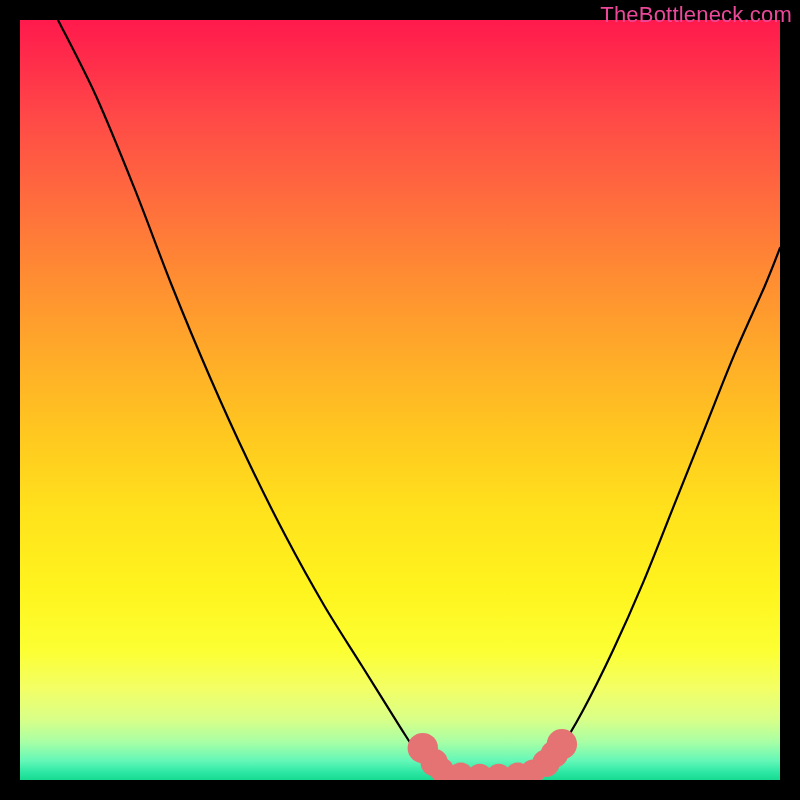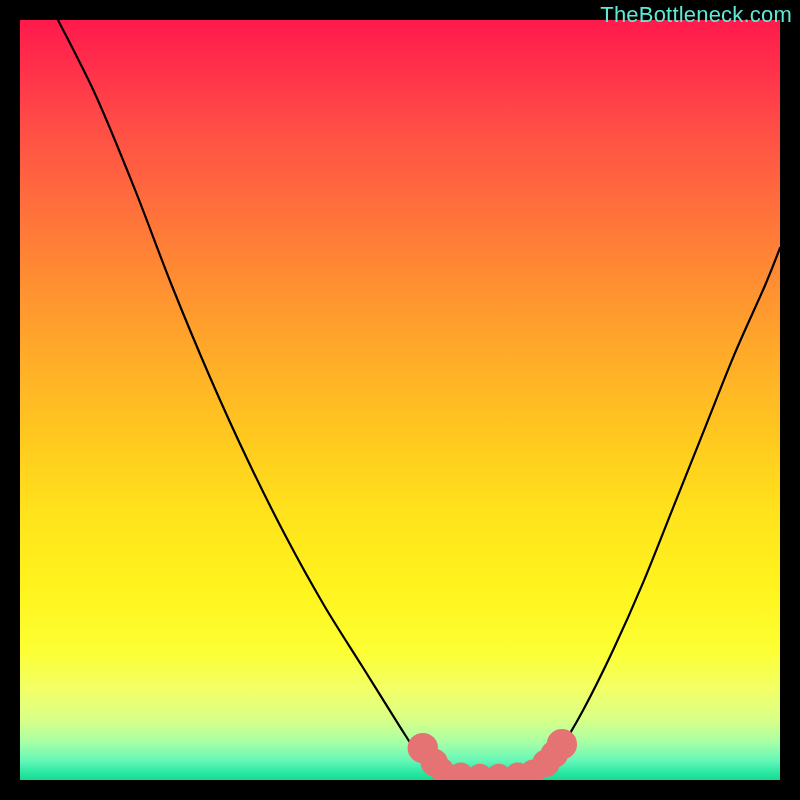--- a/index.html
+++ b/index.html
@@ -57,21 +57,21 @@
     position: absolute;
     left: 0;
     top: 0;
     width: 760px;
     height: 760px;
   }
   .watermark {
     position: absolute;
     top: 2px;
     right: 8px;
-    color: #5eead4;
+    color: #ec4899;
     font-size: 22px;
     letter-spacing: 0.2px;
     font-weight: 400;
     user-select: none;
   }
 </style>
 </head>
 <body>
 
 <div class="frame">

